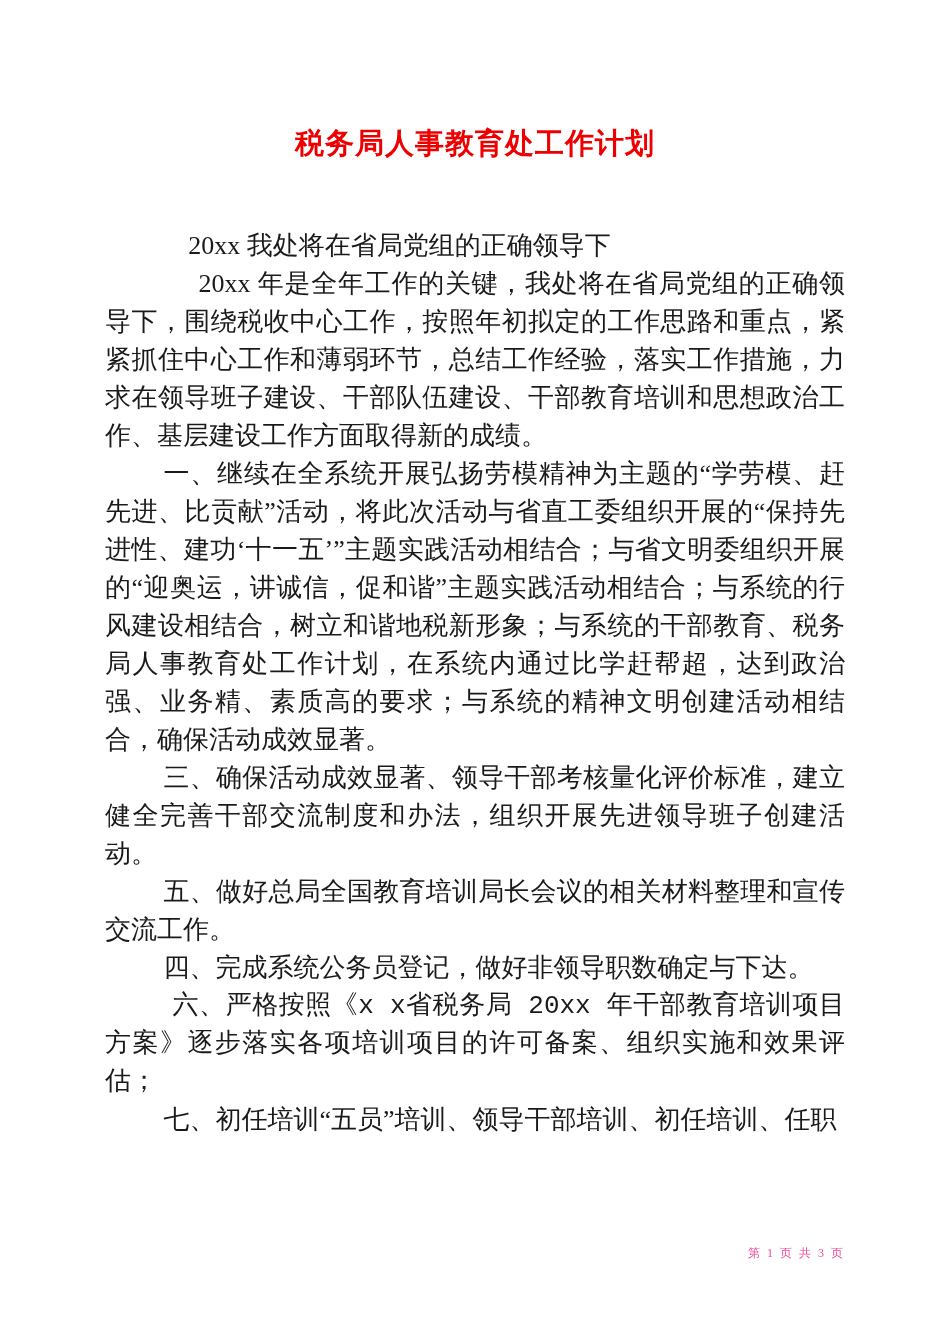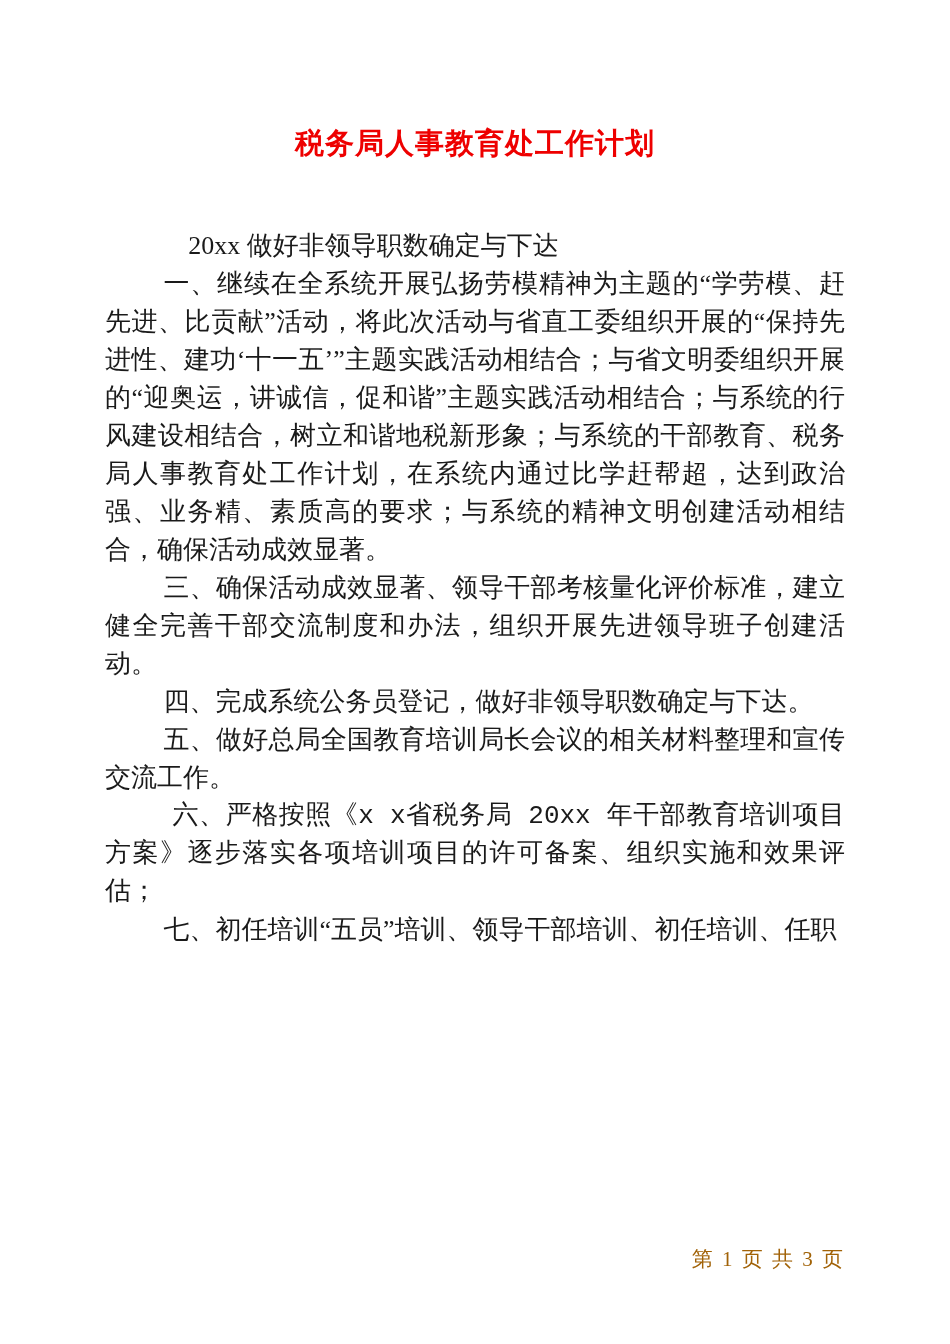--- a/index.html
+++ b/index.html
@@ -41,37 +41,38 @@
     margin: 0;
     text-indent: 2.25em;
   }
   .doc-body p.indent-heading { text-indent: 3.2em; }
   .doc-body p.indent-lead    { text-indent: 3.6em; }
   .doc-body p.indent-wide    { text-indent: 2.6em; font-family: Liberation Mono, monospace; }
   .doc-footer {
     position: absolute;
     top: 1245px;
     right: 105px;
-    font-size: 21px;
-    color: #a16207;
+    font-size: 12px;
+    color: #ec4899;
     letter-spacing: 2px;
   }
 </style>
 </head>
 <body>
 
 <div class="page">
 
   <h1 class="doc-title" style="color: rgb(238, 0, 0);">税务局人事教育处工作计划</h1>
 
   <div class="doc-body">
-    <p class="indent-heading">20xx 做好非领导职数确定与下达</p>
+    <p class="indent-heading">20xx 我处将在省局党组的正确领导下</p>
+    <p class="indent-lead">20xx 年是全年工作的关键，我处将在省局党组的正确领导下，围绕税收中心工作，按照年初拟定的工作思路和重点，紧紧抓住中心工作和薄弱环节，总结工作经验，落实工作措施，力求在领导班子建设、干部队伍建设、干部教育培训和思想政治工作、基层建设工作方面取得新的成绩。</p>
     <p>一、继续在全系统开展弘扬劳模精神为主题的“学劳模、赶先进、比贡献”活动，将此次活动与省直工委组织开展的“保持先进性、建功‘十一五’”主题实践活动相结合；与省文明委组织开展的“迎奥运，讲诚信，促和谐”主题实践活动相结合；与系统的行风建设相结合，树立和谐地税新形象；与系统的干部教育、税务局人事教育处工作计划，在系统内通过比学赶帮超，达到政治强、业务精、素质高的要求；与系统的精神文明创建活动相结合，确保活动成效显著。</p>
     <p>三、确保活动成效显著、领导干部考核量化评价标准，建立健全完善干部交流制度和办法，组织开展先进领导班子创建活动。</p>
+    <p>五、做好总局全国教育培训局长会议的相关材料整理和宣传交流工作。</p>
     <p>四、完成系统公务员登记，做好非领导职数确定与下达。</p>
-    <p>五、做好总局全国教育培训局长会议的相关材料整理和宣传交流工作。</p>
     <p class="indent-wide">六、严格按照《x x省税务局 20xx 年干部教育培训项目方案》逐步落实各项培训项目的许可备案、组织实施和效果评估；</p>
     <p>七、初任培训“五员”培训、领导干部培训、初任培训、任职</p>
   </div>
 
   <div class="doc-footer">第 1 页 共 3 页</div>
 
 </div>
 
 </body></html>

